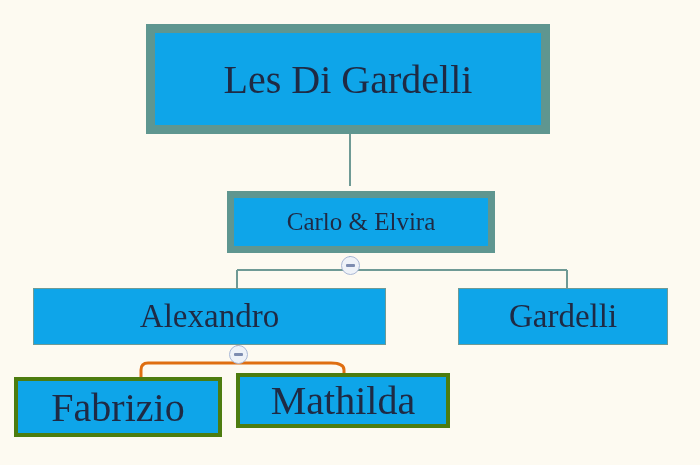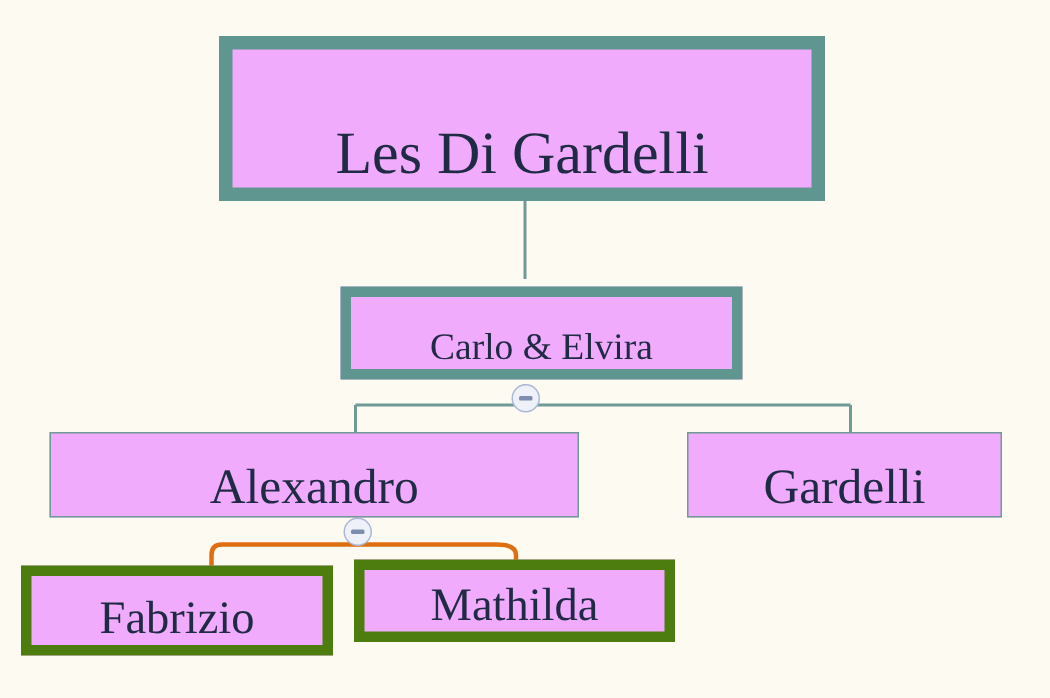--- a/index.html
+++ b/index.html
@@ -17,23 +17,23 @@
   #tree-canvas {
     position: absolute;
     inset: 0;
     width: 700px;
     height: 465px;
   }
 
   .node {
     position: absolute;
     box-sizing: border-box;
-    background: #f0abfc;
+    background: #0ea5e9;
     display: flex;
-    align-items: flex-end;
+    align-items: center;
     justify-content: center;
     color: #1f2a44;
     font-family: "Liberation Serif", serif;
     white-space: nowrap;
     z-index: 3;
   }
 
   
   .node--root {
     border: 9px solid #5f9690;
@@ -43,22 +43,22 @@
     border: 7px solid #5f9690;
     font-size: 25px;
   }
   
   .node--plain {
     border: 1.5px solid #6f9a95;
     font-size: 33px;
   }
   
   .node--highlight {
-    border: 7px solid #4d7c0f;
-    font-size: 31px;
+    border: 4px solid #4d7c0f;
+    font-size: 40px;
   }
 
   
   .toggle {
     position: absolute;
     width: 19px;
     height: 19px;
     border-radius: 50%;
     background: #eef2f8;
     border: 1.5px solid #aab8d6;

